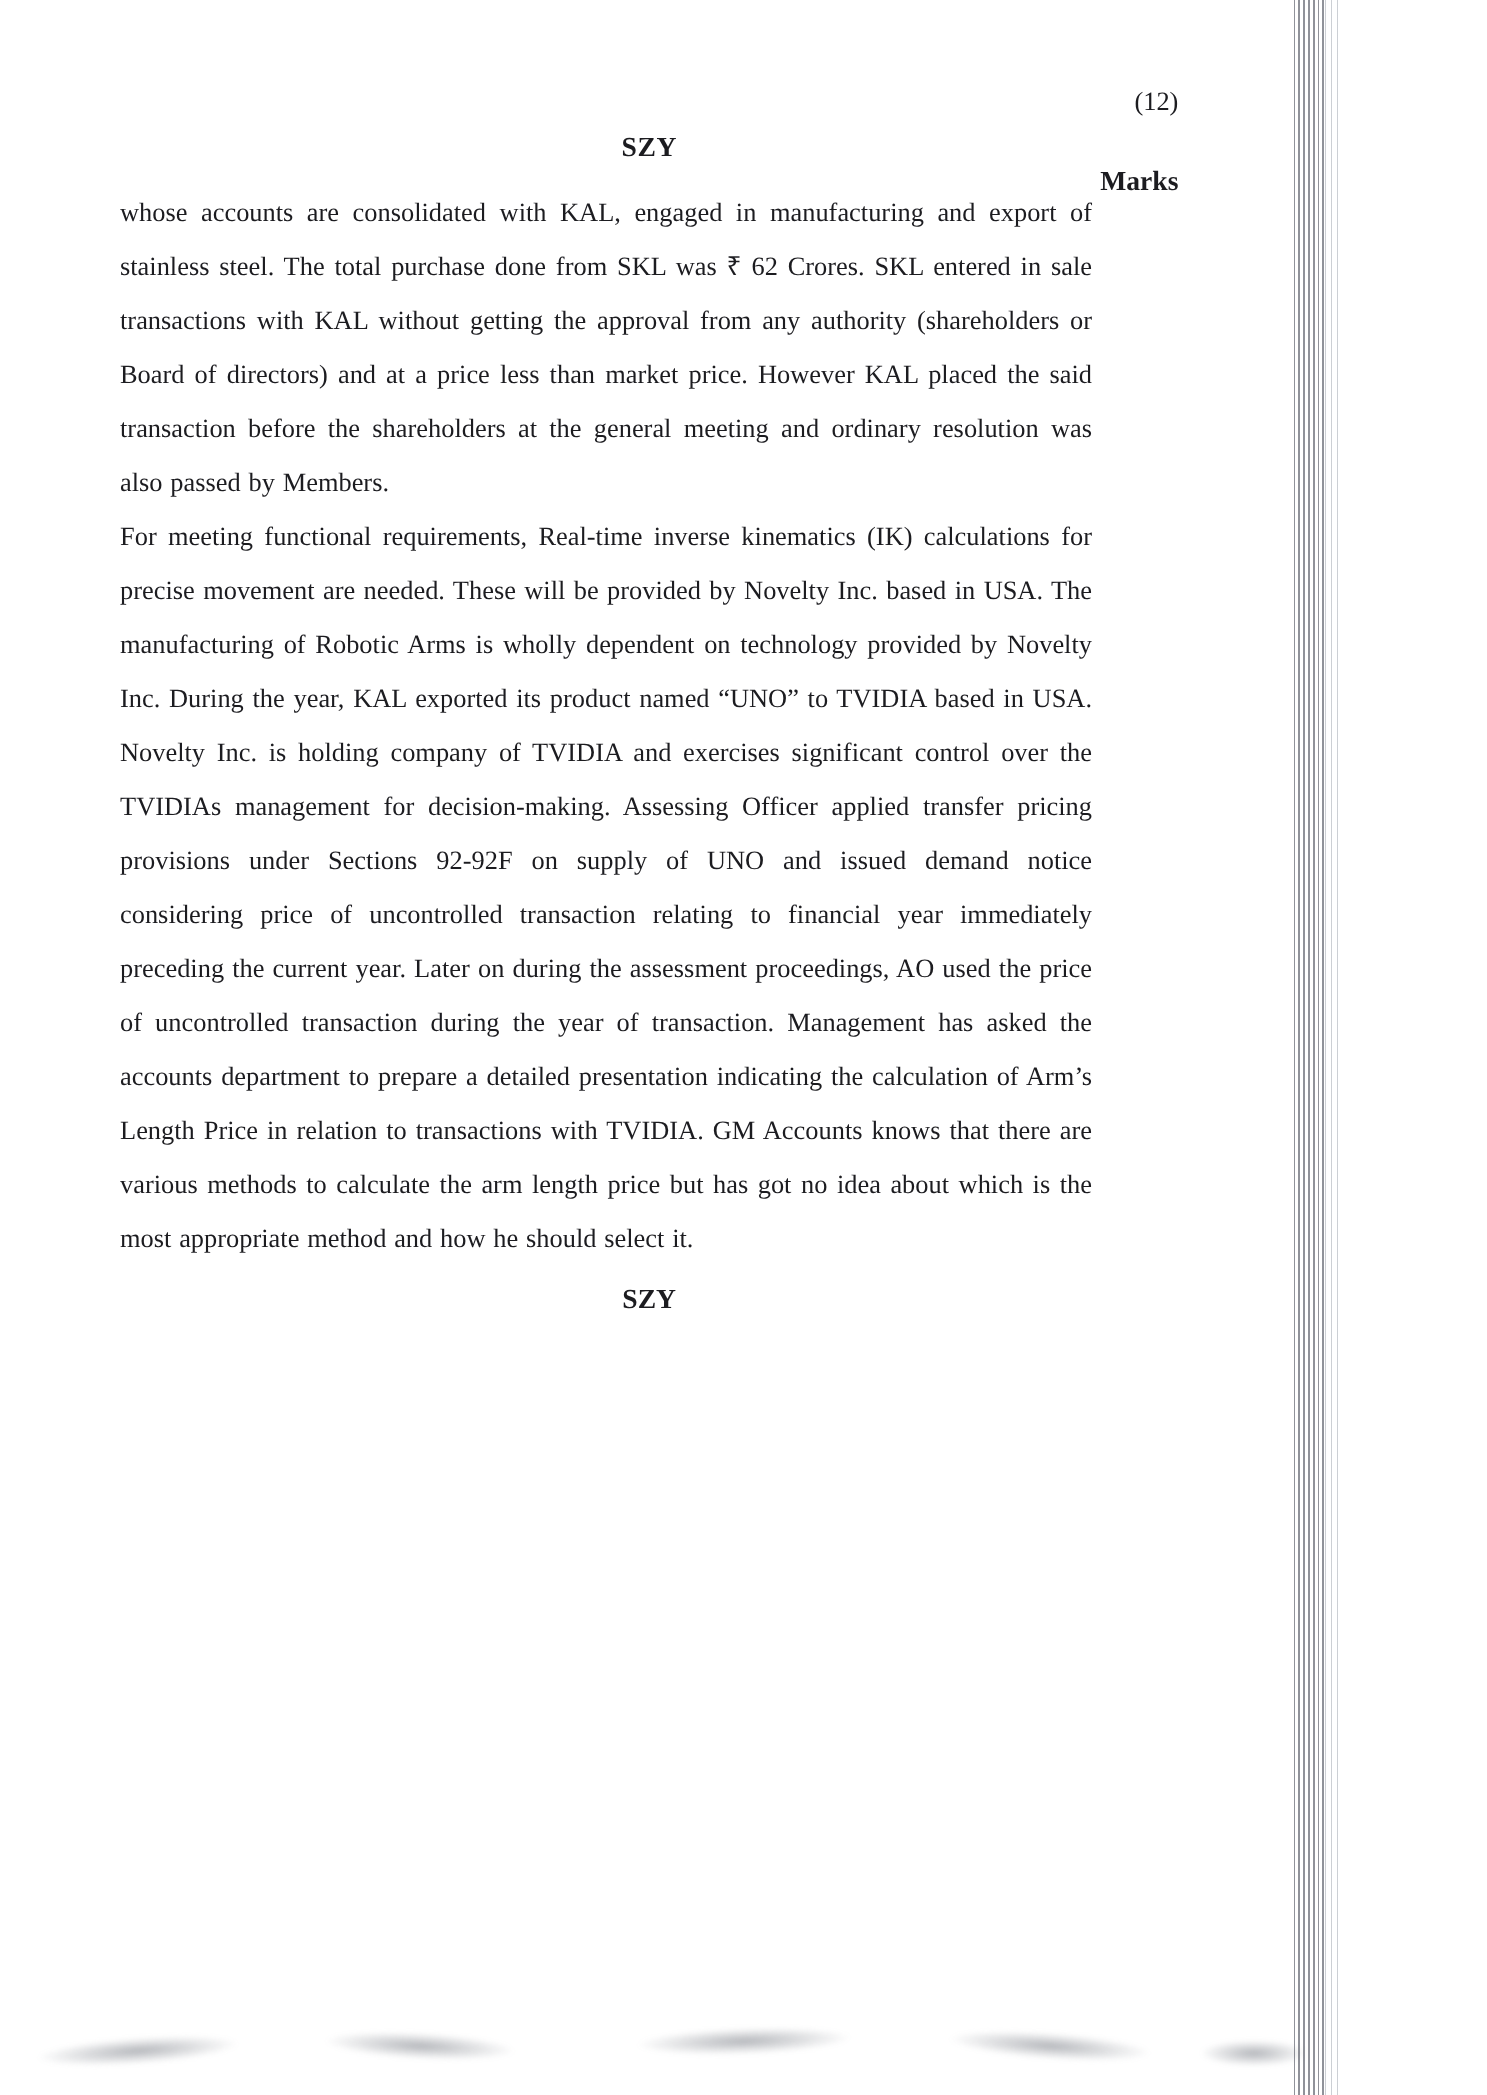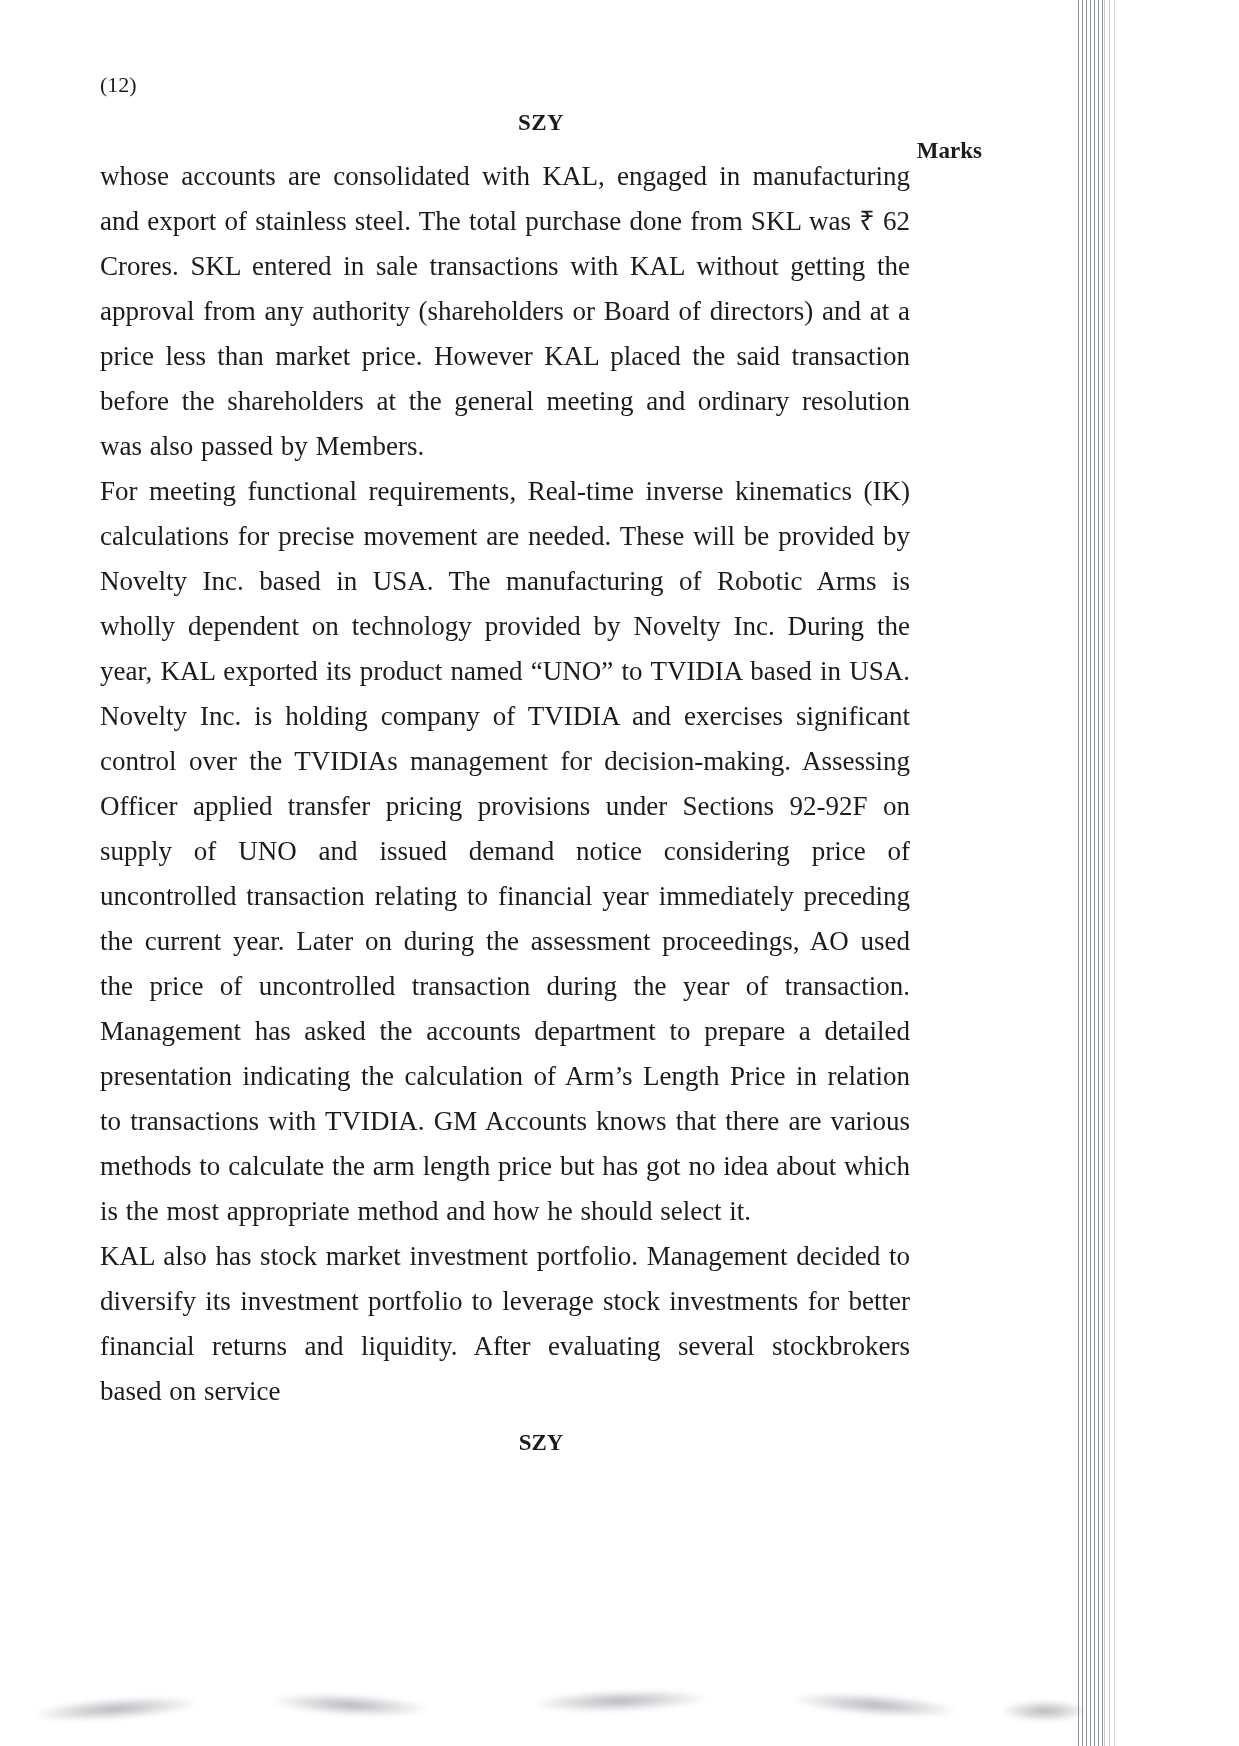--- a/index.html
+++ b/index.html
@@ -43,21 +43,21 @@
     );
     opacity: 0.5;
   }
   .content {
     position: absolute;
     top: 70px;
     left: 100px;
     width: 882px;
   }
   .page-num {
-    text-align: left;
+    text-align: right;
     font-size: 22px;
     line-height: 30px;
   }
   .header-row {
     position: relative;
     margin-top: 10px;
     height: 32px;
   }
   .header-center {
     text-align: center;
@@ -69,21 +69,21 @@
     position: absolute;
     right: 0;
     top: 0;
     font-weight: bold;
     font-size: 23px;
     margin-top: 28px;
   }
   .body-text p {
     width: 810px;
     margin: 0;
-    font-size: 27px;
+    font-size: 22px;
     line-height: 45px;
     text-align: justify;
     word-spacing: 1px;
   }
   .body-text p:first-child {
     margin-top: 12px;
   }
   .footer-mark {
     width: 882px;
     text-align: center;
@@ -118,21 +118,20 @@
     <div class="page-num">(12)</div>
 
     <div class="header-row">
       <div class="header-center">SZY</div>
       <div class="header-right">Marks</div>
     </div>
 
     <div class="body-text">
       <p>whose accounts are consolidated with KAL, engaged in manufacturing and export of stainless steel. The total purchase done from SKL was ₹ 62 Crores. SKL entered in sale transactions with KAL without getting the approval from any authority (shareholders or Board of directors) and at a price less than market price. However KAL placed the said transaction before the shareholders at the general meeting and ordinary resolution was also passed by Members.</p>
       <p>For meeting functional requirements, Real-time inverse kinematics (IK) calculations for precise movement are needed. These will be provided by Novelty Inc. based in USA. The manufacturing of Robotic Arms is wholly dependent on technology provided by Novelty Inc. During the year, KAL exported its product named “UNO” to TVIDIA based in USA. Novelty Inc. is holding company of TVIDIA and exercises significant control over the TVIDIAs management for decision-making. Assessing Officer applied transfer pricing provisions under Sections 92-92F on supply of UNO and issued demand notice considering price of uncontrolled transaction relating to financial year immediately preceding the current year. Later on during the assessment proceedings, AO used the price of uncontrolled transaction during the year of transaction. Management has asked the accounts department to prepare a detailed presentation indicating the calculation of Arm’s Length Price in relation to transactions with TVIDIA. GM Accounts knows that there are various methods to calculate the arm length price but has got no idea about which is the most appropriate method and how he should select it.</p>
-      <p>KAL also has stock market investment portfolio. Management decided to diversify its investment portfolio to leverage stock investments for better financial returns and liquidity. After evaluating several stockbrokers based on service</p>
     </div>
 
     <div class="footer-mark">SZY</div>
 
   </div>
 
   <div class="smudge s1"></div>
   <div class="smudge s2"></div>
   <div class="smudge s3"></div>
   <div class="smudge s4"></div>

